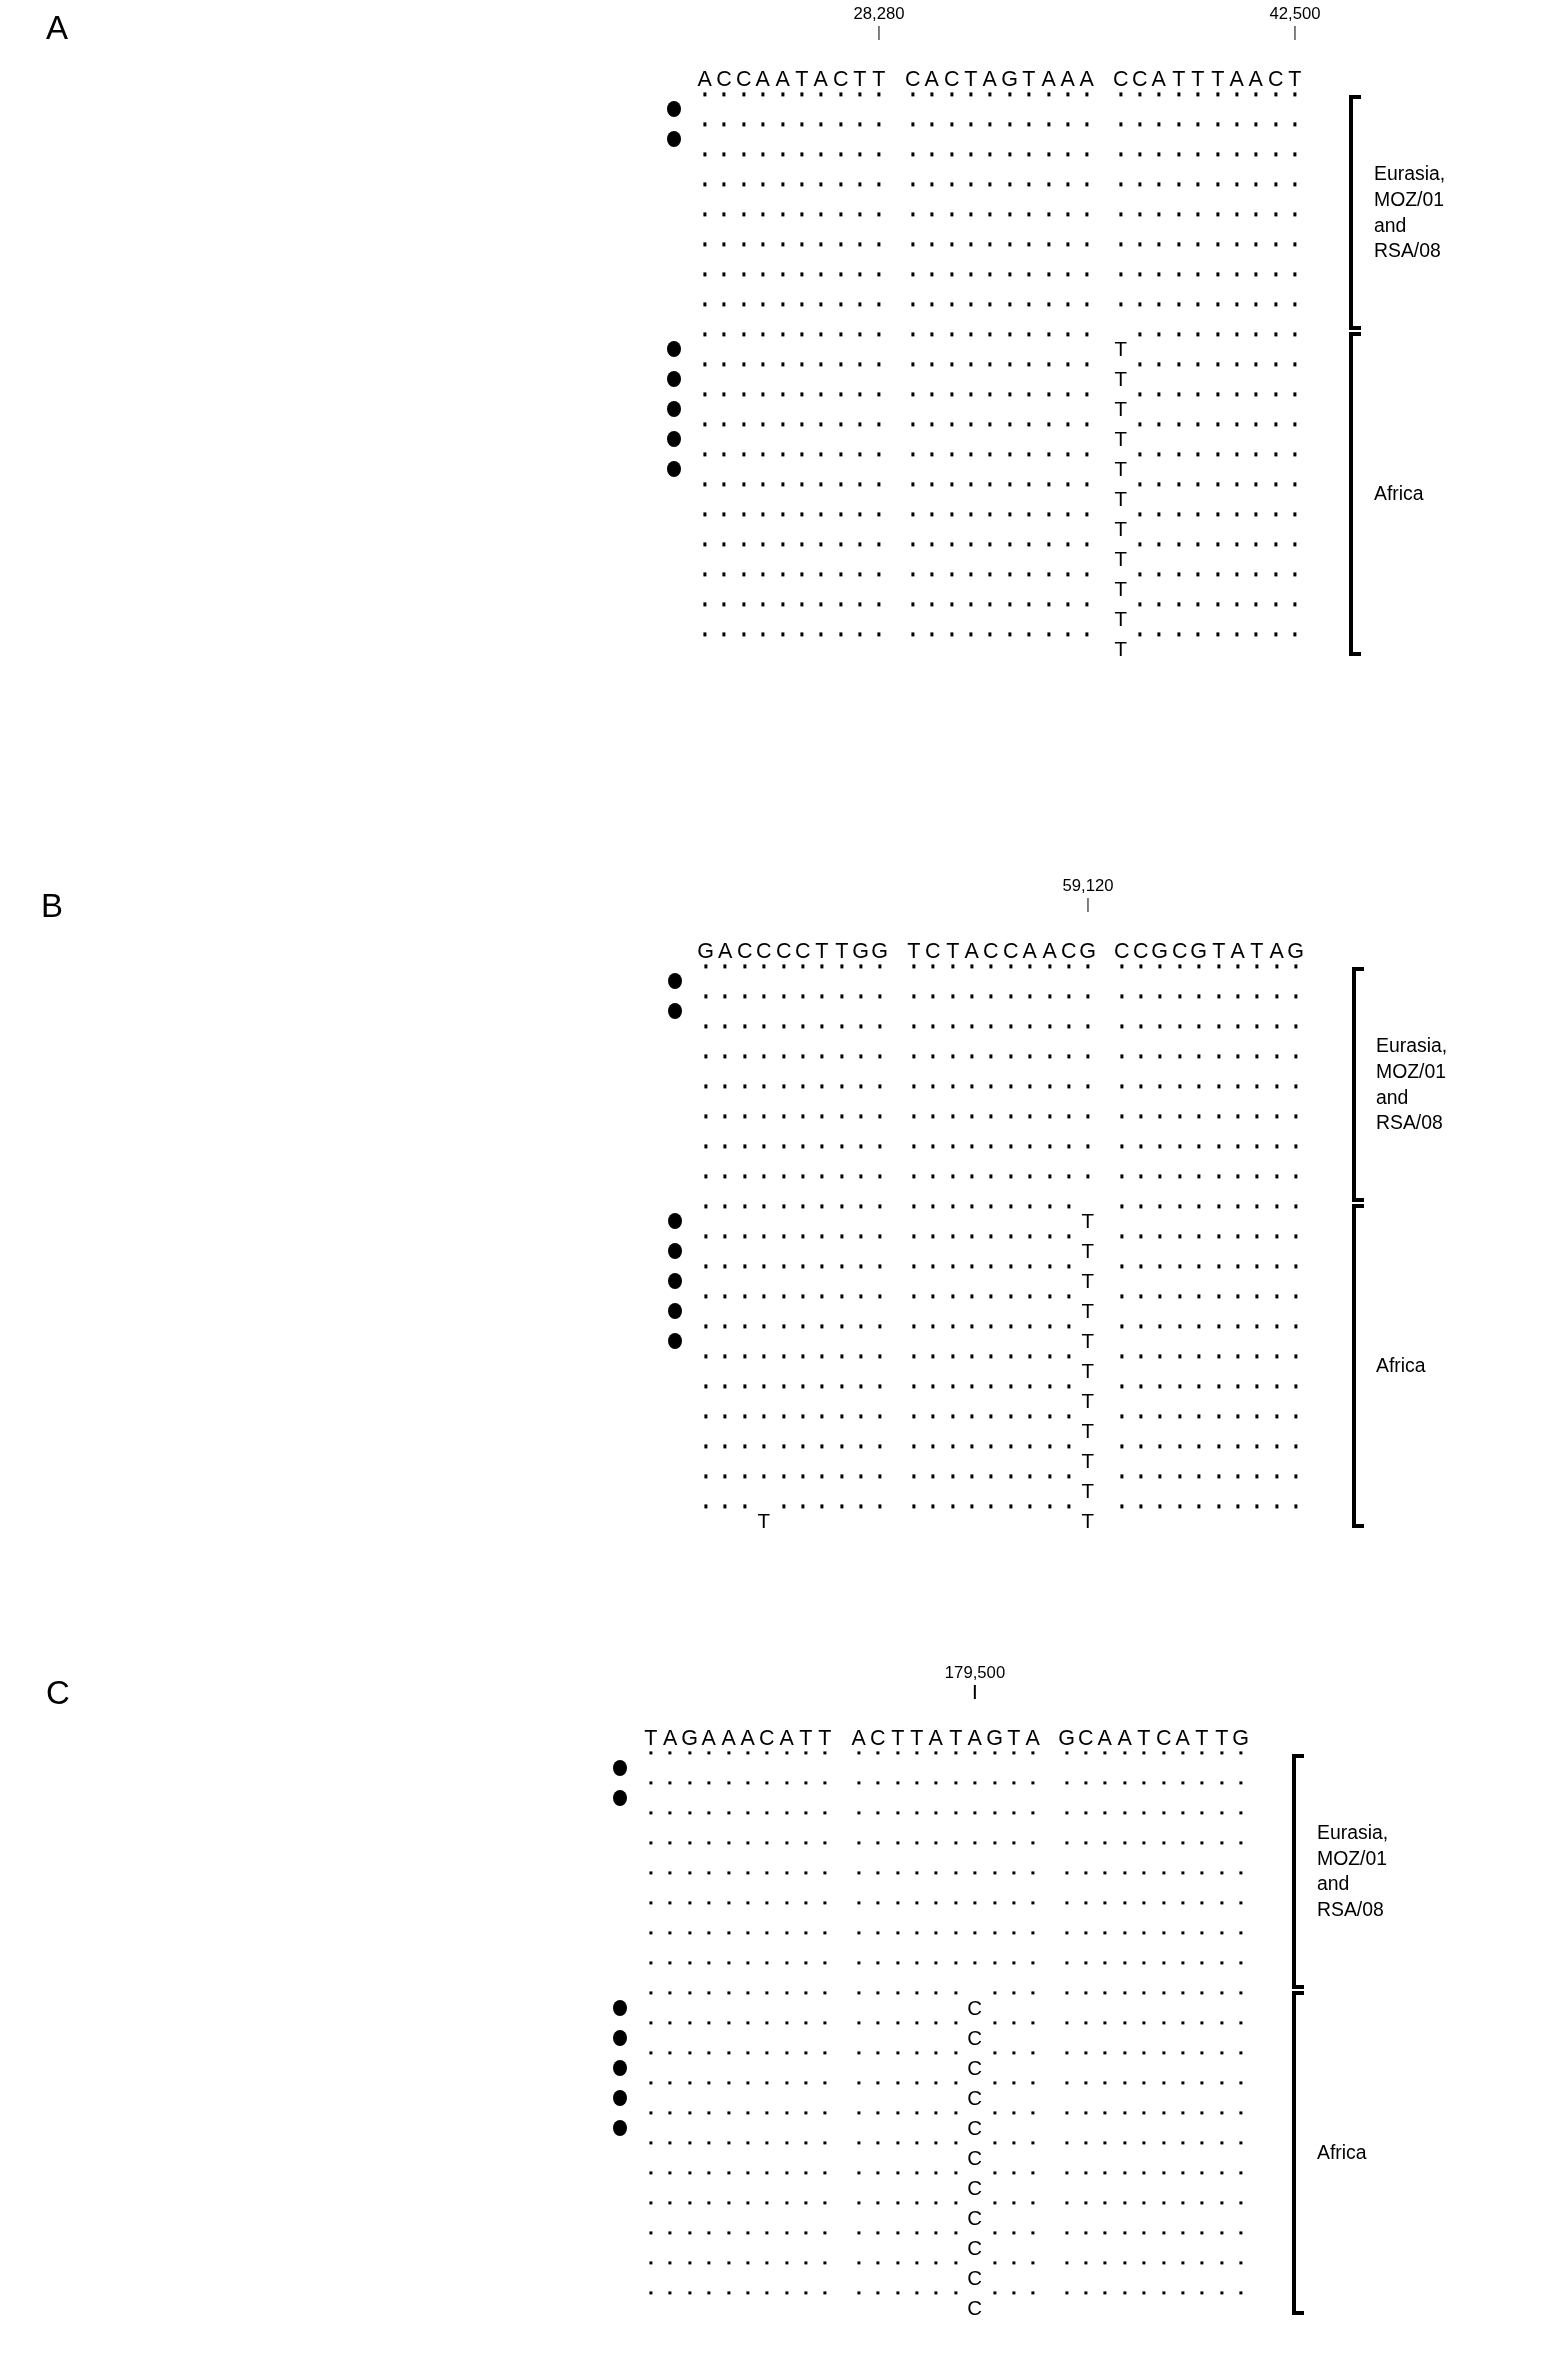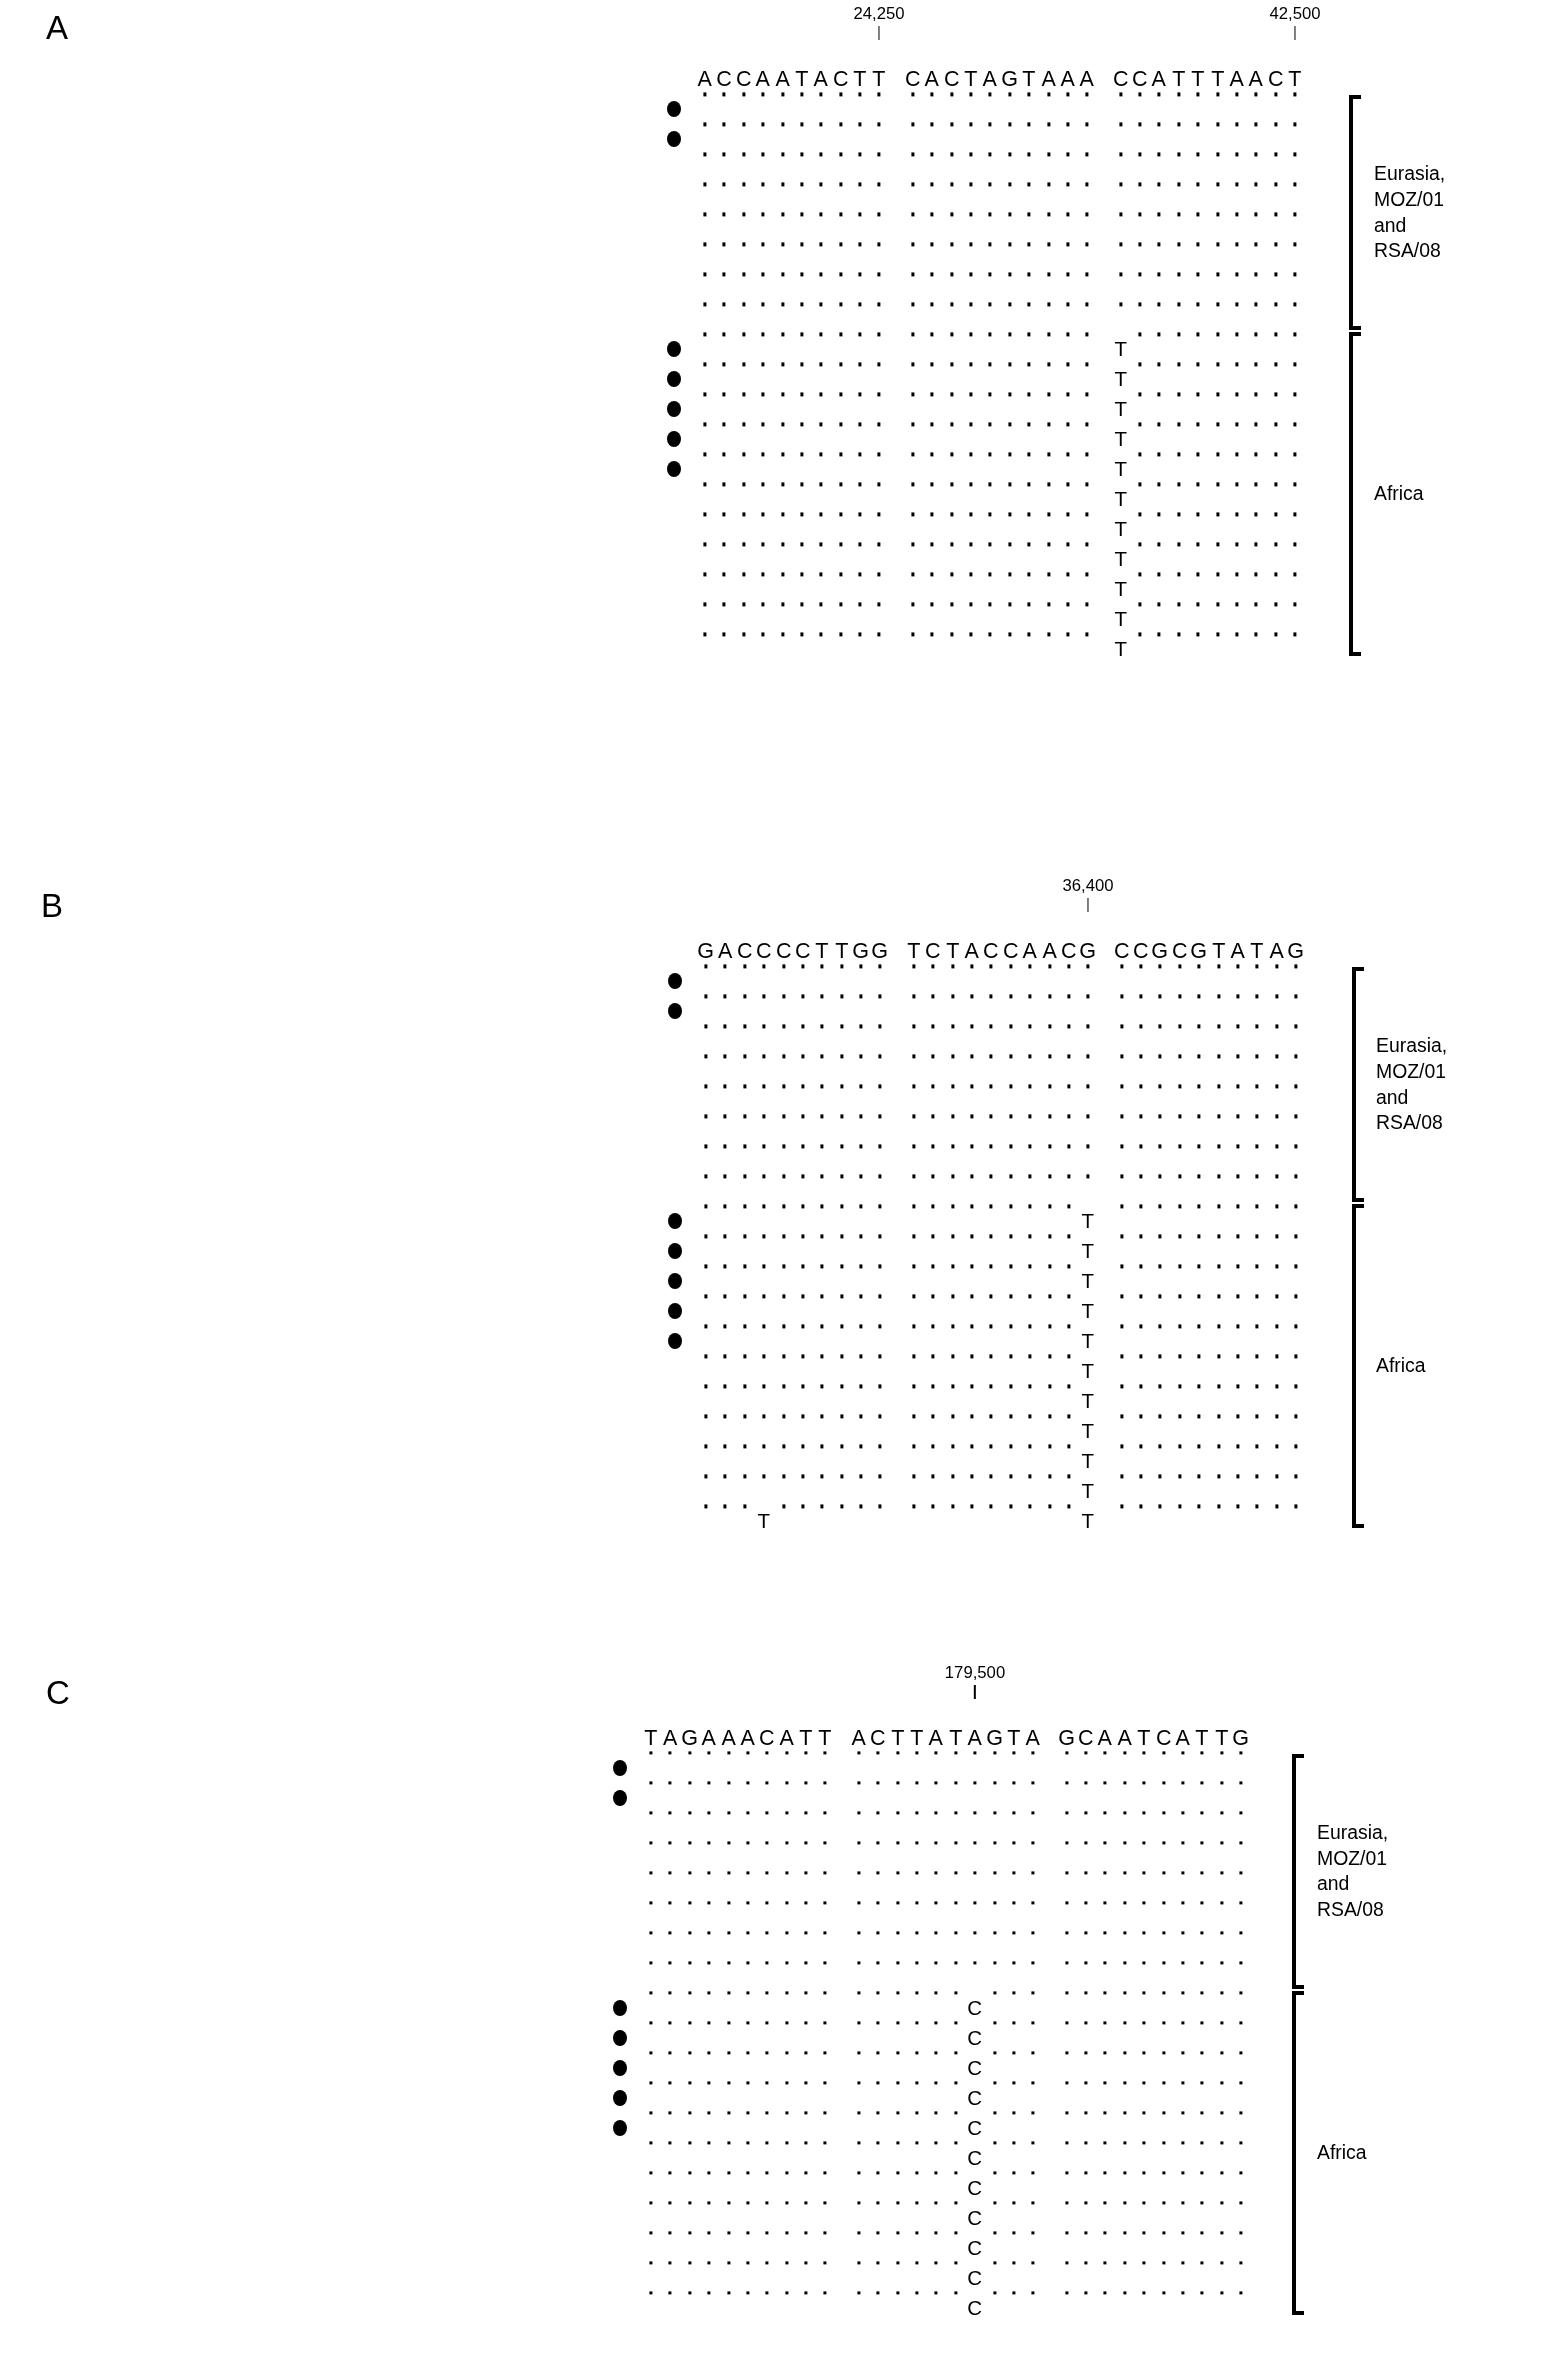--- a/index.html
+++ b/index.html
@@ -129,21 +129,21 @@
     white-space: pre-line;
   }
 </style>
 </head>
 <body>
 
 <div class="panel" id="panel-A">
   <div class="panel-letter">A</div>
   <div class="align-wrap" style="left: 0px; top: 5.4px;">
       <div class="ruler">
-        <div class="ruler-tick" style="left: 879px; top: 0px;"><span>24,250</span><span class="tickmark"></span></div>
+        <div class="ruler-tick" style="left: 879px; top: 0px;"><span>28,280</span><span class="tickmark"></span></div>
         <div class="ruler-tick" style="left: 1295px; top: 0px;"><span>42,500</span><span class="tickmark"></span></div>
       </div>
       <div class="rows">
         <div class="arow refrow">
           <div class="seq" style="left: 695px;">
             <span class="base" style="left: 0px;">A</span>
             <span class="base" style="left: 19.4px;">C</span>
             <span class="base" style="left: 39px;">C</span>
             <span class="base" style="left: 58px;">A</span>
             <span class="base" style="left: 78px;">A</span>
@@ -834,21 +834,21 @@
 RSA/08</div>
       <div class="bracket" style="left: 1349px; top: 327px; height: 324px;"></div>
       <div class="bracket-label" style="left: 1374px; top: 476px;">Africa</div>
     </div>
 </div>
 
 <div class="panel" id="panel-B">
   <div class="panel-letter">B</div>
   <div class="align-wrap" style="left: 0px; top: 5.4px;">
       <div class="ruler">
-        <div class="ruler-tick" style="left: 1088px; top: 0px;"><span>36,400</span><span class="tickmark"></span></div>
+        <div class="ruler-tick" style="left: 1088px; top: 0px;"><span>59,120</span><span class="tickmark"></span></div>
       </div>
       <div class="rows">
         <div class="arow refrow">
           <div class="seq" style="left: 696px;">
             <span class="base" style="left: 0px;">G</span>
             <span class="base" style="left: 19.4px;">A</span>
             <span class="base" style="left: 39px;">C</span>
             <span class="base" style="left: 58px;">C</span>
             <span class="base" style="left: 78px;">C</span>
             <span class="base" style="left: 97px;">C</span>

